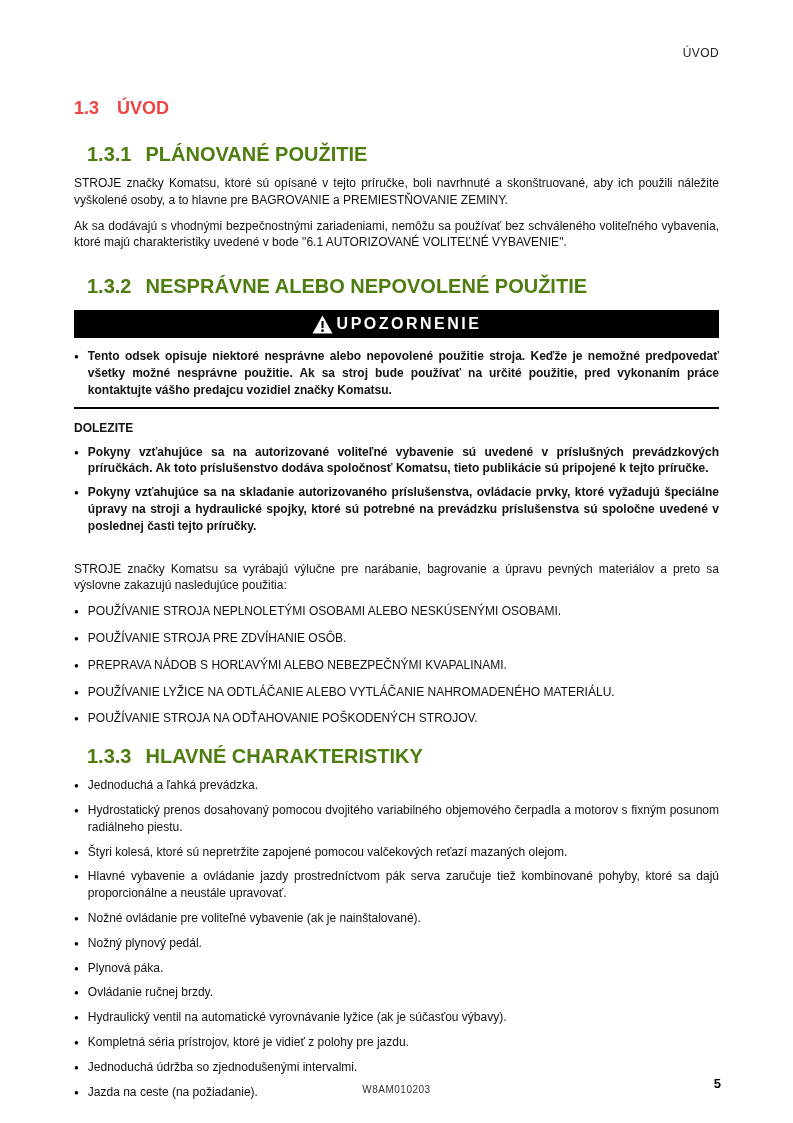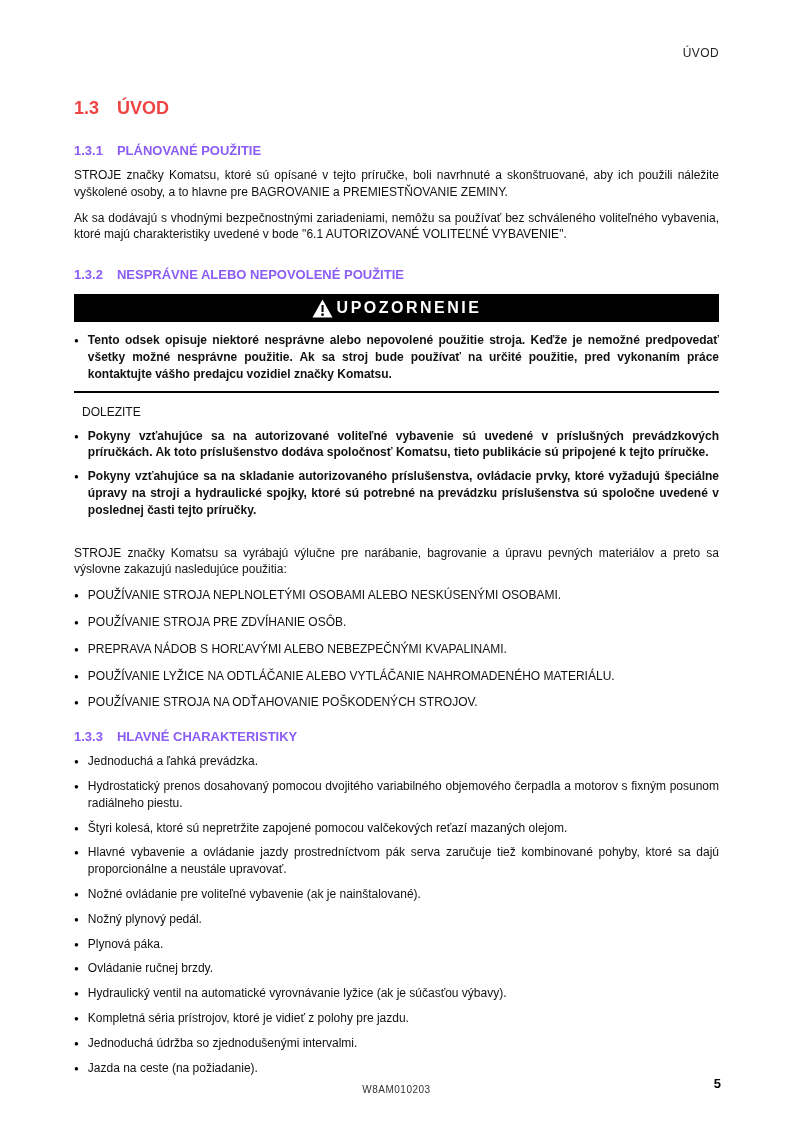--- a/index.html
+++ b/index.html
@@ -13,21 +13,21 @@
     font-family:"Liberation Sans", sans-serif;
     color:#111;
     overflow:hidden;
   }
   .header-row { text-align:right; font-size:12px; letter-spacing:.4px; color:#222; }
   h1 {
     font-size:18px; font-weight:bold; margin:38px 0 0 0; color:#ef4444;
   }
   h1 .hnum { margin-right:18px; }
   h2 {
-    font-size:13px; font-weight:bold; margin:24px 0 9px 0; color:#8b5cf6;
+    font-size:20px; font-weight:bold; margin:24px 0 9px 13px; color:#4d7c0f;
   }
   h2 .hnum { margin-right:14px; }
   p {
     font-size:12px; line-height:1.4; text-align:justify; margin:0 0 9px 0;
   }
   p.intro-gap { margin-top:26px; }
   .watermark {
     position:absolute; left:142px; top:144px;
     font-size:27px; font-weight:bold;
     opacity:.88; z-index:5;
@@ -46,21 +46,21 @@
     display:flex; gap:9px;
     font-size:12px; line-height:1.4; text-align:justify;
     margin-bottom:7px;
   }
   li .bullet { flex:0 0 auto; font-size:8px; padding-top:3px; color:#000; }
   li .li-text { flex:1 1 auto; }
   ul.bold li { font-weight:bold; }
   ul.caps li { margin-bottom:10px; }
   ul.features li { margin-bottom:8px; }
   .rule { border:none; border-top:2.5px solid #000; margin:4px 0 12px 0; }
-  .dolezite { font-size:12px; font-weight:normal; margin:0 0 9px 8px; }
+  .dolezite { font-size:12px; font-weight:bold; margin:0 0 9px 0; }
   .footer-code {
     position:absolute; left:0; right:0; bottom:28px;
     text-align:center; font-size:10px; color:#333; letter-spacing:.5px;
   }
   .footer-page {
     position:absolute; right:72px; bottom:32px;
     font-size:13px; font-weight:bold; color:#000;
   }
 </style>
 </head>

